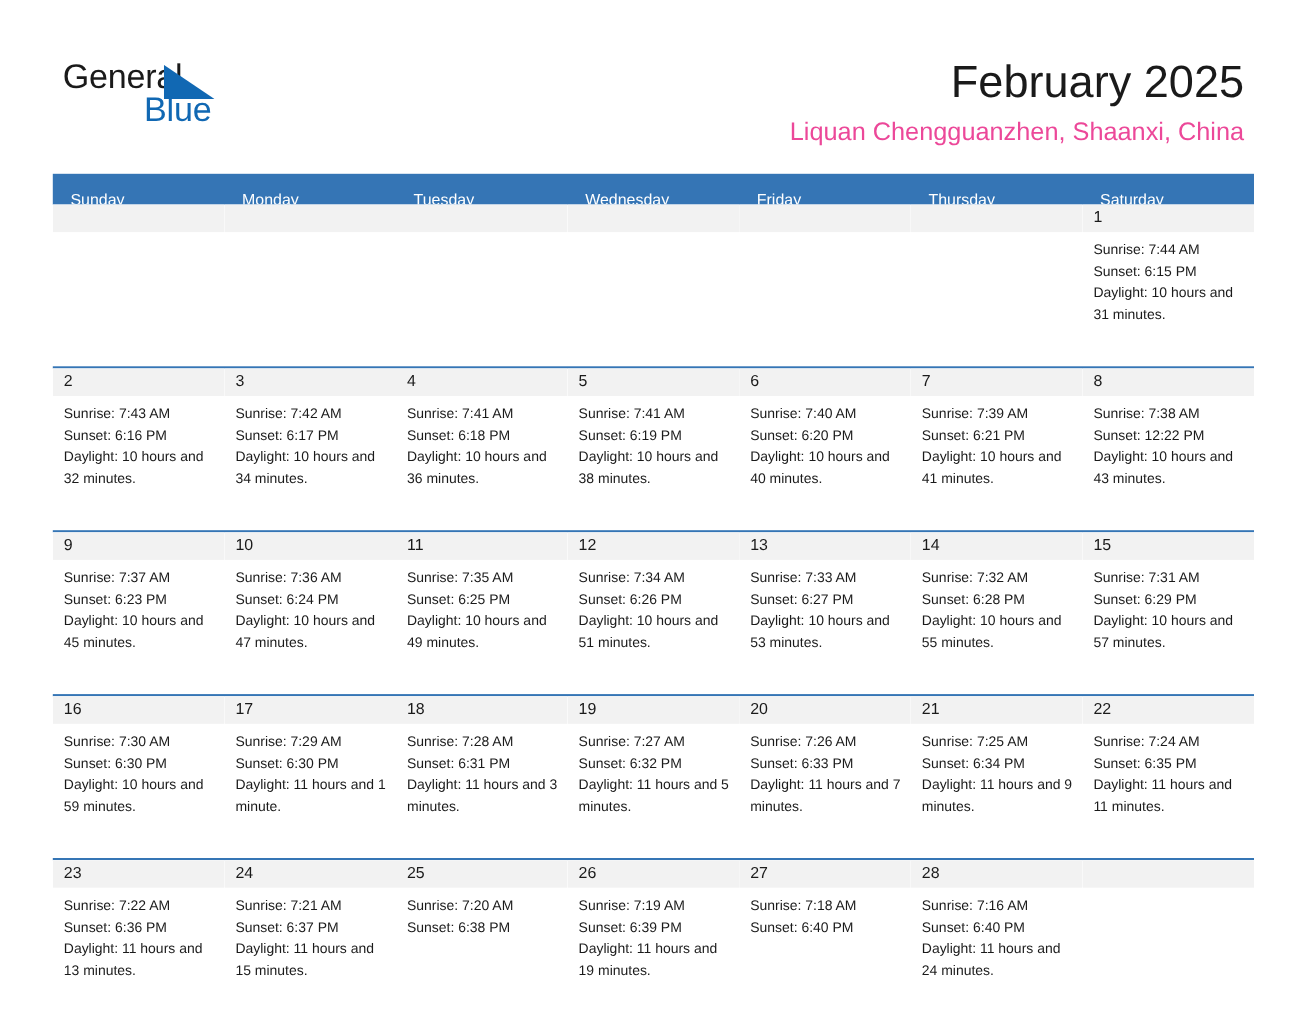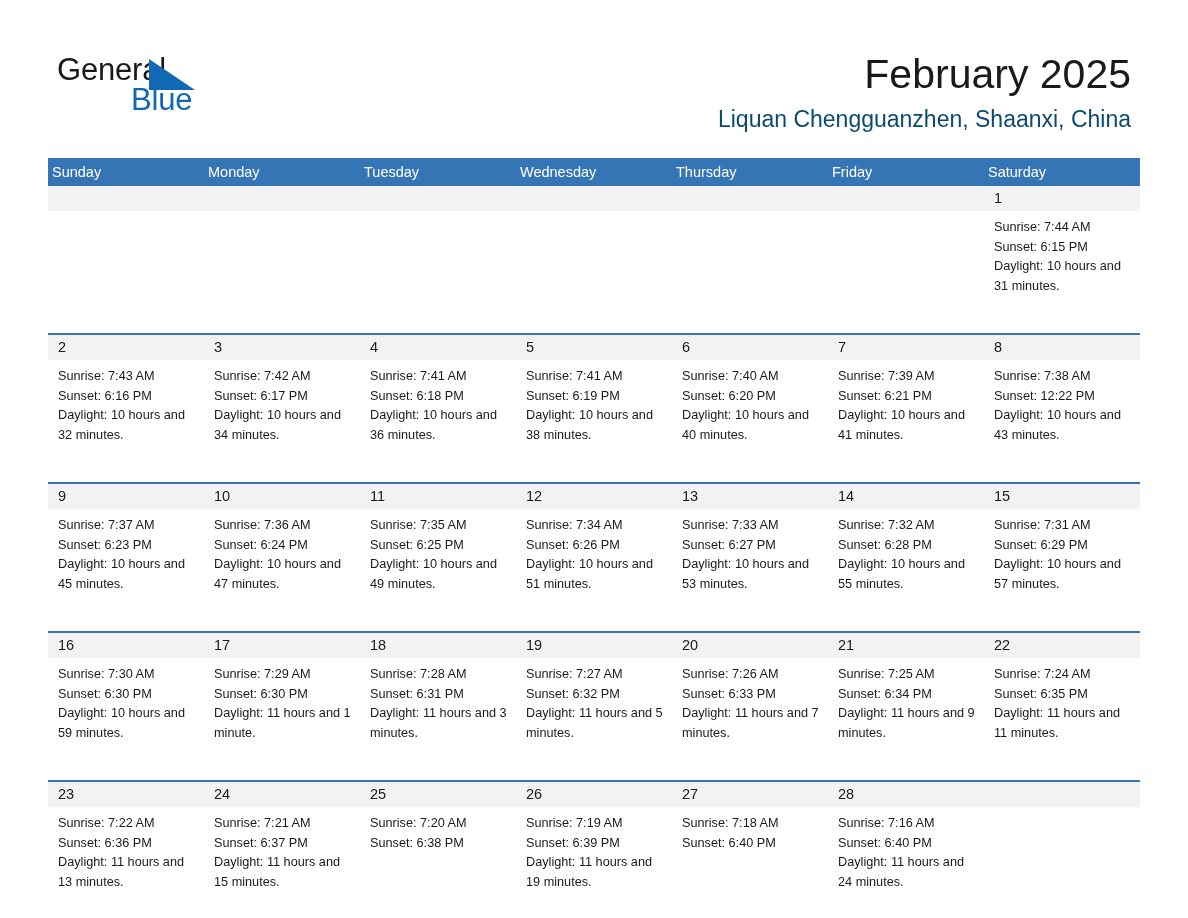--- a/index.html
+++ b/index.html
@@ -67,21 +67,21 @@
     font-size: 41px;
     line-height: 48px;
     color: #1a1a1a;
     font-weight: 400;
     white-space: nowrap;
   }
   .cal-subtitle {
     margin-top: 7px;
     font-size: 23px;
     line-height: 28px;
-    color: #0c4a6e;
+    color: #ec4899;
     font-weight: 400;
     white-space: nowrap;
   }
 
   
   .calendar {
     position: absolute;
     left: 48px;
     top: 158px;
     width: 1092px;
@@ -90,23 +90,24 @@
     display: flex;
     width: 100%;
     height: 28px;
     background: #3575b5;
   }
   .weekday {
     flex: 1 1 0;
     color: #ffffff;
     font-size: 14.5px;
     line-height: 28px;
-    padding-left: 4px;
+    padding-left: 16px;
     white-space: nowrap;
     overflow: hidden;
+    margin-top: 10px;
   }
   .week {
     display: flex;
     width: 100%;
     border-top: 2px solid #3575b5;
   }
   .week:first-of-type { border-top: none; }
   .day {
     flex: 1 1 0;
     width: 156px;
@@ -167,22 +168,22 @@
 
   </div>
 
   <div class="calendar">
 
     <div class="weekdays">
       <div class="weekday">Sunday</div>
       <div class="weekday">Monday</div>
       <div class="weekday">Tuesday</div>
       <div class="weekday">Wednesday</div>
+      <div class="weekday">Friday</div>
       <div class="weekday">Thursday</div>
-      <div class="weekday">Friday</div>
       <div class="weekday">Saturday</div>
     </div>
 
     <div id="weeks-container">
         <div class="week">
           <div class="day empty">
             <div class="day-num-band"><span class="day-num"></span></div>
           </div>
           <div class="day empty">
             <div class="day-num-band"><span class="day-num"></span></div>

